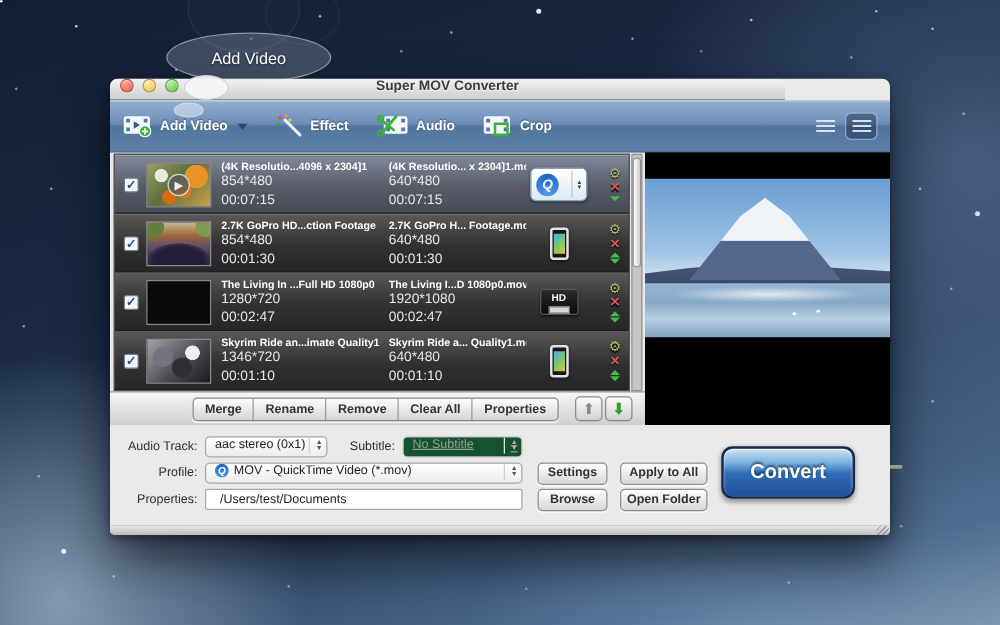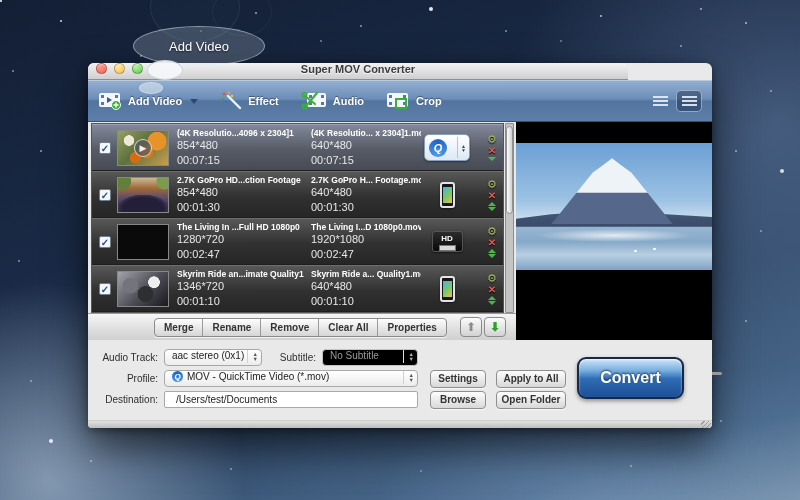--- a/index.html
+++ b/index.html
@@ -190,21 +190,21 @@
   .vol-track { width:46px; height:3px; background:#9a9a9a; border-radius:2px; margin-left:3px; position:relative; }
   .vol-knob { position:absolute; left:55%; top:50%; width:11px; height:11px; transform:translate(-50%,-50%);
     border-radius:50%; background:radial-gradient(circle at 35% 30%, #fff, #d0d0d0); border:1px solid #8a8a8a; }
 
   
   .form { position:absolute; left:0; top:277px; width:624px; height:80px; background:#e9e9e9; }
   .flabel { position:absolute; font-size:10px; color:#2e2e2e; text-align:right; width:66px; }
   .dropdown { position:absolute; height:17px; background:linear-gradient(#fff,#ececec);
     border:1px solid #a8a8a8; border-radius:4px; display:flex; 
     font-size:10px; color:#222; padding:0 3px 0 7px; }
-  .dropdown.disabled { background:#000000; color:#9a9a9a; border-color:#c4c4c4; }
+  .dropdown.disabled { background:#14532d; color:#9a9a9a; border-color:#c4c4c4;text-decoration:underline; }
   .dd-step { margin-left:auto; display:flex; flex-direction:column; line-height:4.5px; font-size:5.5px;
     color:#555; padding-left:5px; border-left:1px solid #d0d0d0; height:13px; justify-content:center; }
   .dropdown.disabled .dd-step { color:#b0b0b0; border-left-color:#e0e0e0; }
   .qt-mini { width:11px; height:11px; border-radius:50%; background:conic-gradient(#1f64c8,#4f9ae8,#1f64c8);
     color:#fff; font-size:8px; font-weight:bold; font-style:italic; line-height:11px; text-align:center;
     margin-right:4px; flex:none; }
   .txtfield { position:absolute; height:17px; background:#fff; border:1px solid #a8a8a8; border-radius:2px;
     font-size:10px; color:#222; padding:0 11px; font-family:"Liberation Sans",sans-serif; }
   .fbtn { position:absolute; height:18px; background:linear-gradient(#fdfdfd,#d8d8d8);
     border:1px solid #8e8e8e; border-radius:4px; font-size:10px; font-weight:bold; color:#333;
@@ -519,21 +519,21 @@
 
       <span class="flabel" style="left:4px; top:33px;">Profile:</span>
       <span class="dropdown" style="left:76px; top:30px; width:254px;">
         <span class="qt-mini">Q</span>
         <span>MOV - QuickTime Video (*.mov)</span>
         <span class="dd-step">▲<br>▼</span>
       </span>
       <span class="fbtn" style="left:342px; top:30px; width:56px;">Settings</span>
       <span class="fbtn" style="left:408px; top:30px; width:70px;">Apply to All</span>
 
-      <span class="flabel" style="left:4px; top:54px;">Destination:</span>
+      <span class="flabel" style="left:4px; top:54px;">Properties:</span>
       <input class="txtfield" style="left: 76px; top: 51px; width: 254px;" value="/Users/test/Documents">
       <span class="fbtn" style="left:342px; top:51px; width:56px;">Browse</span>
       <span class="fbtn" style="left:408px; top:51px; width:70px;">Open Folder</span>
 
       <div class="convert">Convert</div>
     </div>
 
     <div class="bottom-strip">
       <span class="grip"></span>
     </div>

